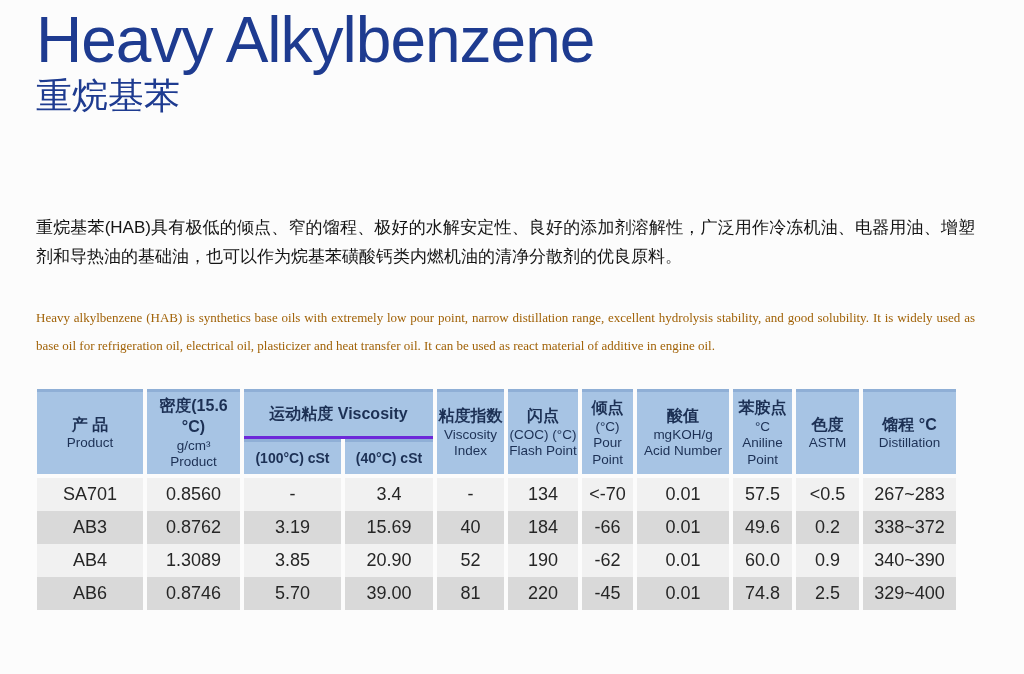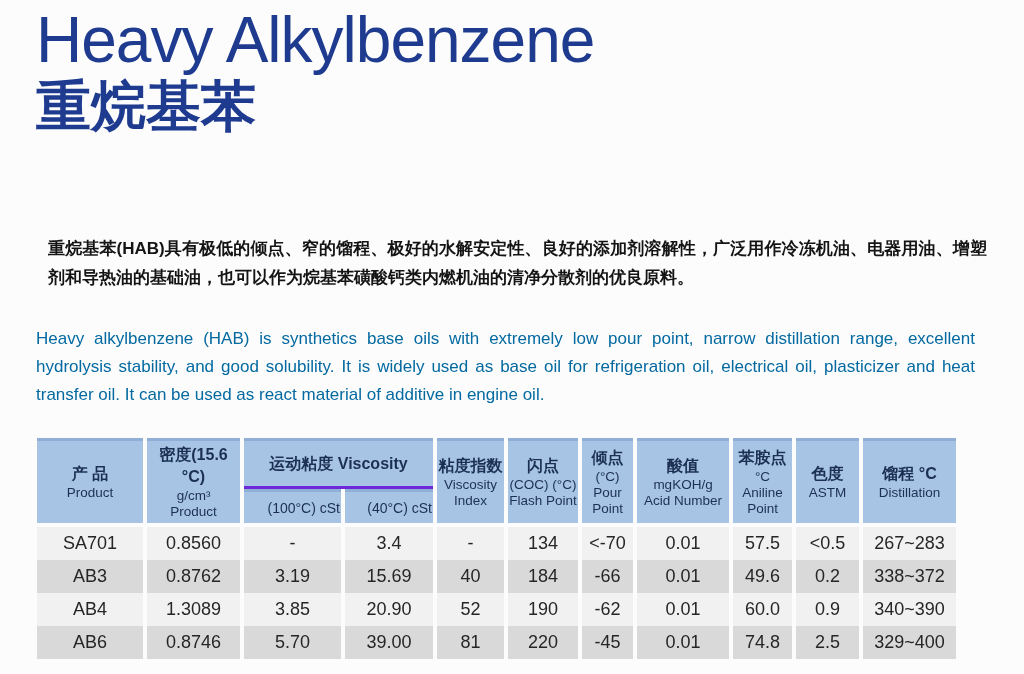--- a/index.html
+++ b/index.html
@@ -17,43 +17,44 @@
     margin: 0;
     font-size: 64px;
     font-weight: 400;
     letter-spacing: -1px;
     line-height: 1.08;
     color: #1e3b90;
     white-space: nowrap;
   }
   .title-zh {
     margin: 0;
-    font-size: 55px;
-    font-weight: 700;
+    font-size: 36px;
+    font-weight: 400;
     line-height: 1.15;
     color: #1e3b90;
   }
 
   .para-zh {
-    margin: 96px 0 0 12px;
+    margin: 96px 0 0 0;
     width: 939px;
     font-size: 17px;
-    font-weight: 700;
+    font-weight: 400;
     line-height: 29px;
     text-align: justify;
     color: #141414;
   }
   .para-en {
     margin: 33px 0 0 0;
     width: 939px;
-    font-size: 17px;
+    font-size: 13px;
     font-weight: 400;
     line-height: 28px;
     text-align: justify;
-    color: #0369a1;
+    color: #a16207;
+    font-family: Liberation Serif, serif;
   }
 
   table.spec {
     margin-top: 29px;
     margin-left: -3px;
     border-collapse: separate;
     border-spacing: 4px 0;
     table-layout: fixed;
     width: 918px;
   }
@@ -66,21 +67,21 @@
     text-align: center;
     padding: 3px 1px;
     font-weight: 400;
   }
   .spec thead tr.h-row1 { height: 40px; }
   .spec thead tr.h-row2 { height: 31px; }
   .spec th .zh-line { display: block; font-size: 16px; font-weight: 700; line-height: 1.35; }
   .spec th .sub-line { display: block; font-size: 13.5px; font-weight: 400; line-height: 1.22; }
   .spec th.group { border-bottom: 3px solid #6d28d9; }
   .spec th.group .zh-line { font-size: 16px; }
-  .spec th.subcol { font-size: 14px; font-weight: 400; text-align: right; }
+  .spec th.subcol { font-size: 14px; font-weight: 700; }
   .spec tbody td {
     height: 33px;
     text-align: center;
     vertical-align: middle;
     font-size: 18px;
     color: #262626;
     padding: 0 2px;
   }
   .spec tbody tr:nth-child(odd) td { background: #f1f1f1; }
   .spec tbody tr:nth-child(even) td { background: #d9d9d9; }

